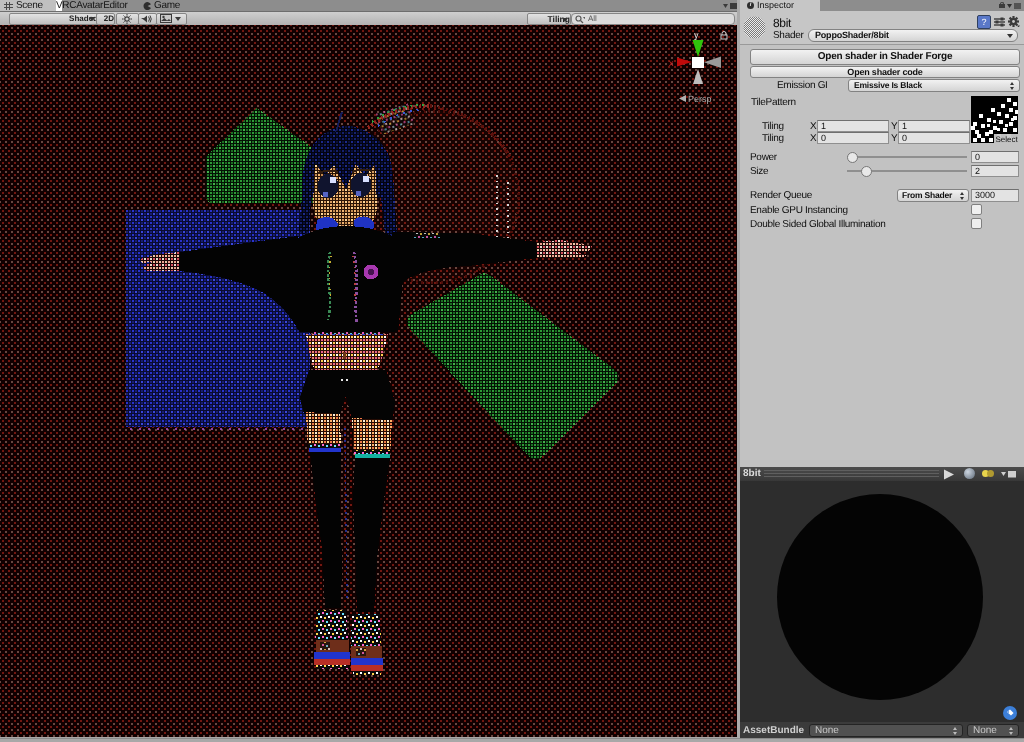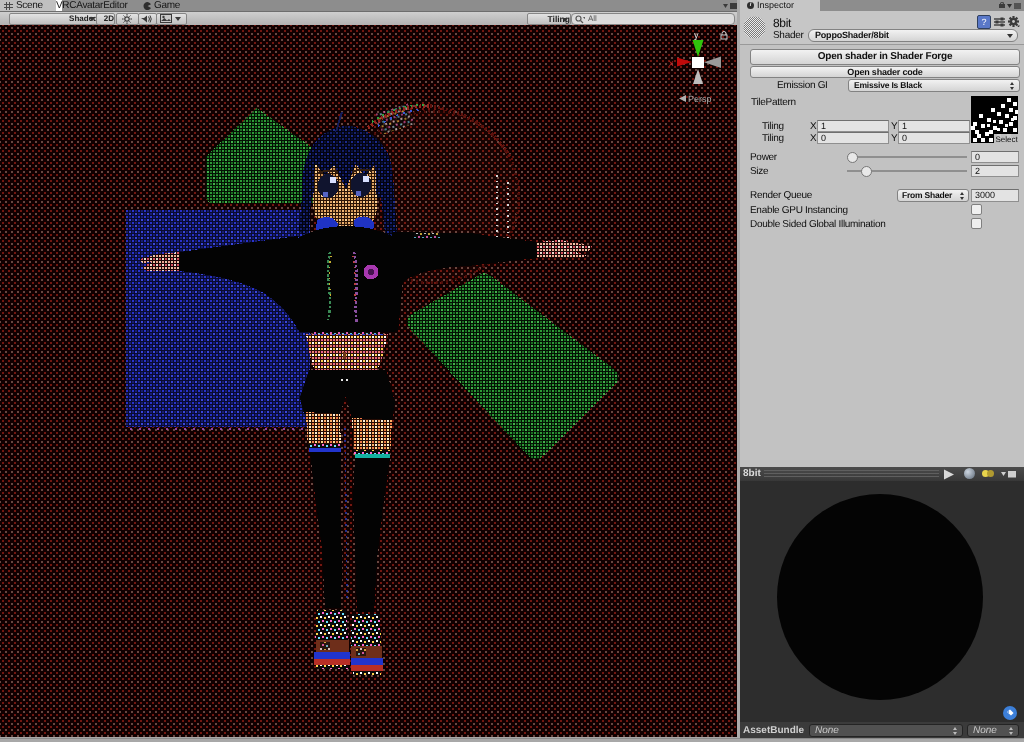--- a/index.html
+++ b/index.html
@@ -23,21 +23,21 @@
      font-size:9px;color:#111;line-height:10px;white-space:nowrap;}
   .idrop{position:absolute;background:linear-gradient(#f2f2f2,#d4d4d4);border:1px solid #828282;
      border-radius:3px;font-size:8.5px;letter-spacing:-0.2px;color:#111;white-space:nowrap;}
   .chk{position:absolute;width:9px;height:9px;background:#efefef;border:1px solid #808080;border-radius:2px;}
   
   #pvhead{left:740px;top:467px;width:284px;height:14px;background:linear-gradient(#4b4b4b,#383838);border-bottom:1px solid #262626;}
   #pvarea{left:740px;top:481px;width:284px;height:241px;background:#2d2d2d;}
   #abrow{left:740px;top:722px;width:284px;height:16px;background:#3b3b3b;}
   #bstrip{left:0;top:738px;width:1024px;height:4px;background:#a8a8a8;border-top:1px solid #8b8b8b;}
   .ddark{position:absolute;background:#515151;border:1px solid #242424;border-radius:3px;
-     color:#c8c8c8;font-size:10px;font-style:italic;}
+     color:#c8c8c8;font-size:10px;}
   .tridown{position:absolute;width:0;height:0;border-left:3px solid transparent;
      border-right:3px solid transparent;border-top:4px solid #333;}
   .updown{position:absolute;width:7px;height:8px;}
   .updown i{position:absolute;left:1px;width:0;height:0;border-left:2.5px solid transparent;border-right:2.5px solid transparent;}
   .updown .u{top:0;border-bottom:3px solid #333;}
   .updown .d{bottom:0;border-top:3px solid #333;}
 </style></head>
 <body>
 
 <div class="abs" id="tabbar">

